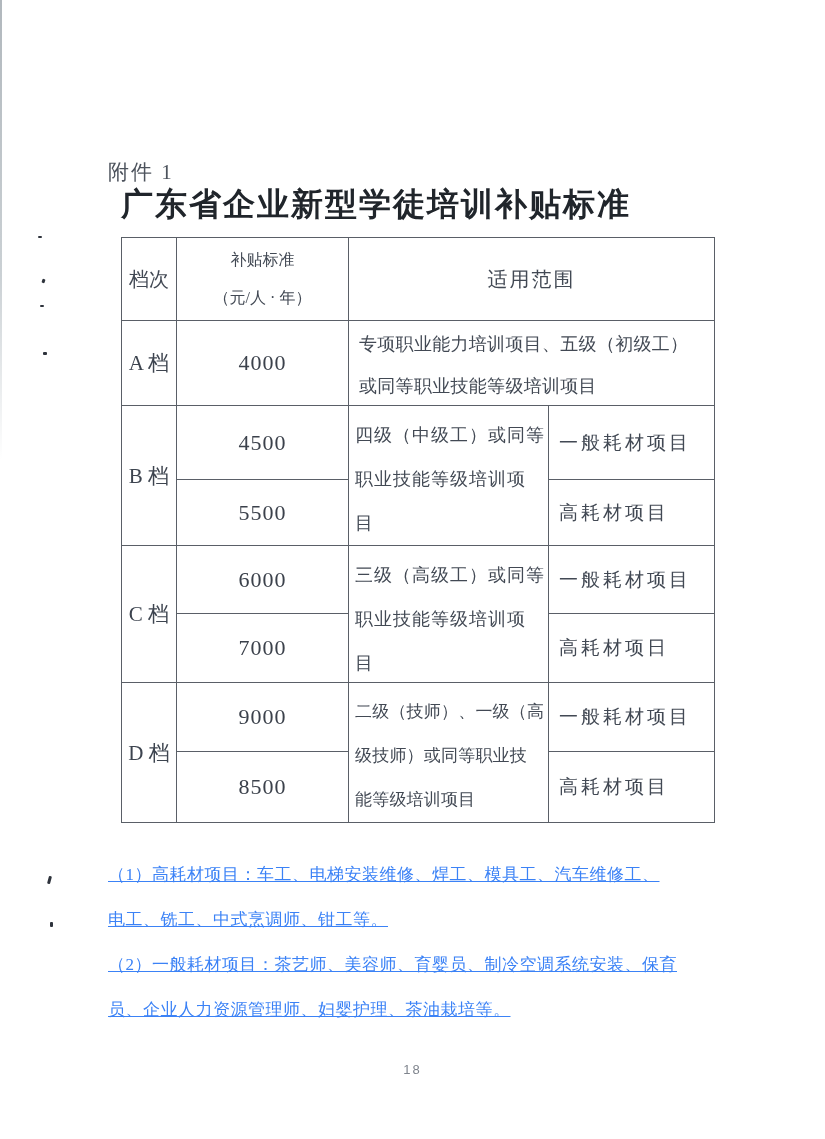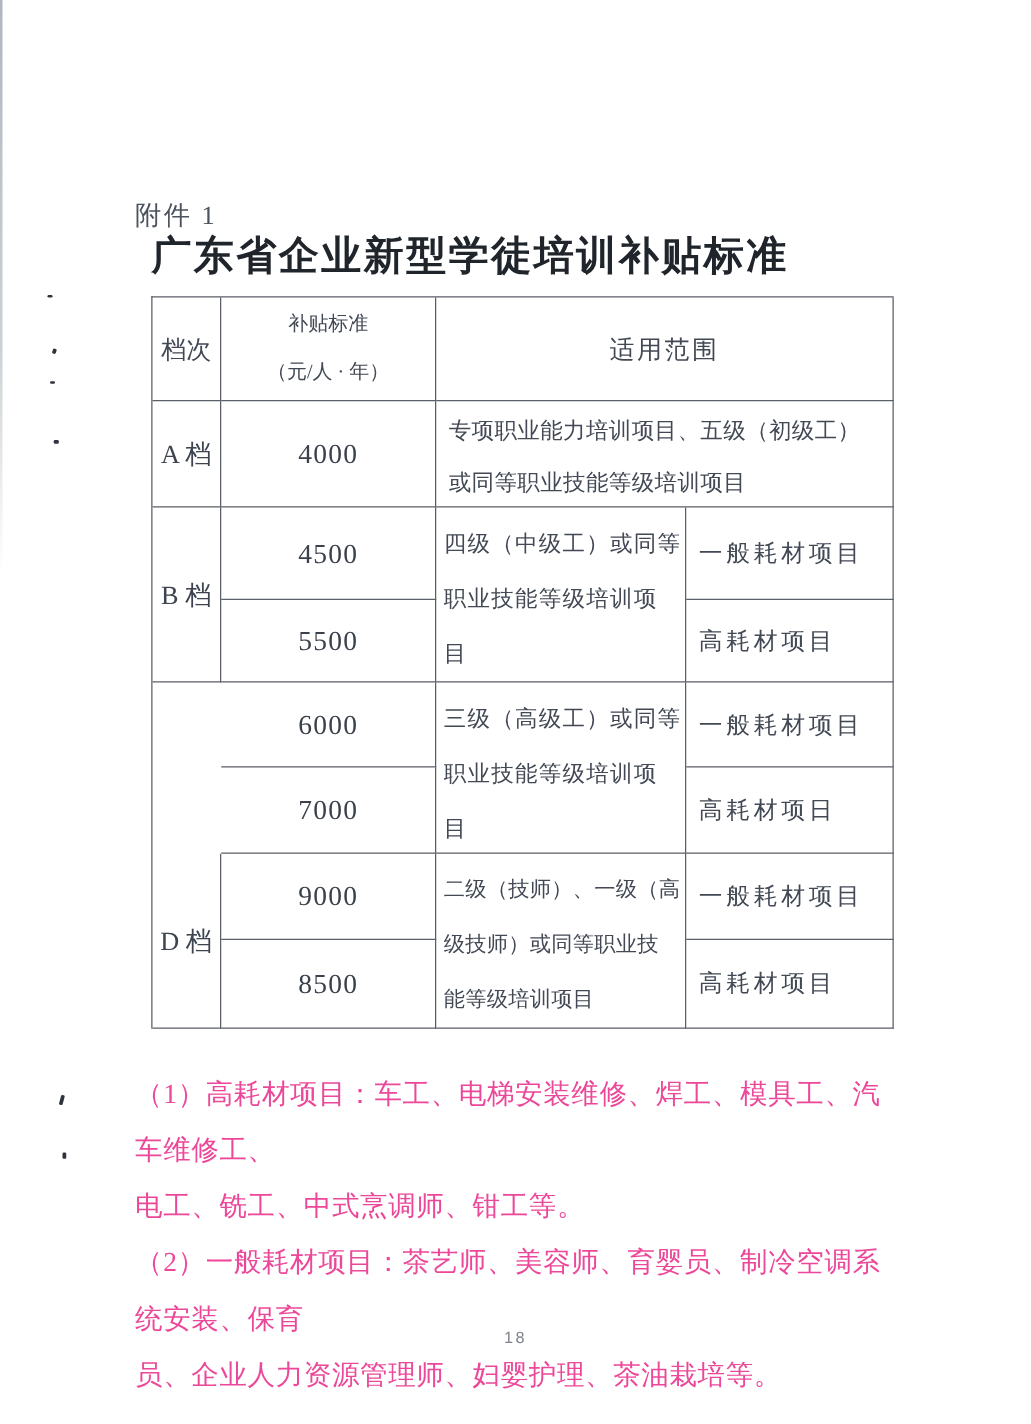--- a/index.html
+++ b/index.html
@@ -48,21 +48,21 @@
   .sc-b{grid-area:3/3/5/4;} .sc-c{grid-area:5/3/7/4;} .sc-d{grid-area:7/3/9/4;}
   .scope-multi{padding:7px 0 0 6px;font-size:18px;line-height:44px;letter-spacing:1px;}
   .scope-d{font-size:17px;letter-spacing:.2px;}
   .prewrap{white-space:pre-line;}
   .cn-b1{grid-area:3/4/4/5;} .cn-b2{grid-area:4/4/5/5;}
   .cn-c1{grid-area:5/4/6/5;} .cn-c2{grid-area:6/4/7/5;}
   .cn-d1{grid-area:7/4/8/5;} .cn-d2{grid-area:8/4/9/5;}
   .consumable{display:flex;align-items:center;padding-left:10px;font-size:19px;letter-spacing:3px;}
   .notes{
     position:absolute;left:108px;top:852px;width:608px;
-    font-size:22px;line-height:45px;color:#ec4899;letter-spacing:.5px;
+    font-size:17px;line-height:45px;color:#3b82f6;letter-spacing:.5px;text-decoration:underline;
   }
   .notes p{margin:0;}
   .page-number{
     position:absolute;left:0;top:1062px;width:825px;text-align:center;
     font-size:13px;color:#7f848d;letter-spacing:2px;
     font-family:"Liberation Sans","DejaVu Sans",sans-serif;
   }
 </style>
 </head>
 <body>
@@ -96,20 +96,21 @@
 
   <div class="cell center grade-cell g-b">B 档</div>
   <div class="cell center amount am-b1">4500</div>
   <div class="cell center amount am-b2">5500</div>
   <div class="cell scope-multi prewrap sc-b">四级（中级工）或同等
 职业技能等级培训项
 目</div>
   <div class="cell consumable cn-b1">一般耗材项目</div>
   <div class="cell consumable cn-b2">高耗材项目</div>
 
+  <div class="cell center grade-cell g-c">C 档</div>
   <div class="cell center amount am-c1">6000</div>
   <div class="cell center amount am-c2">7000</div>
   <div class="cell scope-multi prewrap sc-c">三级（高级工）或同等
 职业技能等级培训项
 目</div>
   <div class="cell consumable cn-c1">一般耗材项目</div>
   <div class="cell consumable cn-c2">高耗材项日</div>
 
   <div class="cell center grade-cell g-d">D 档</div>
   <div class="cell center amount am-d1">9000</div>

